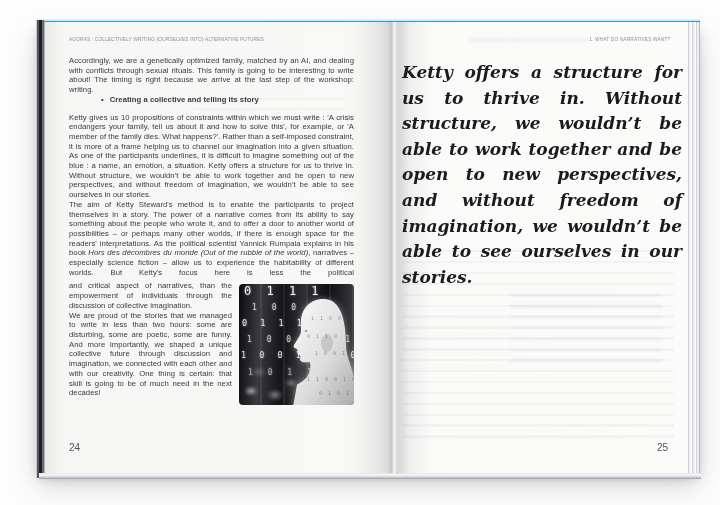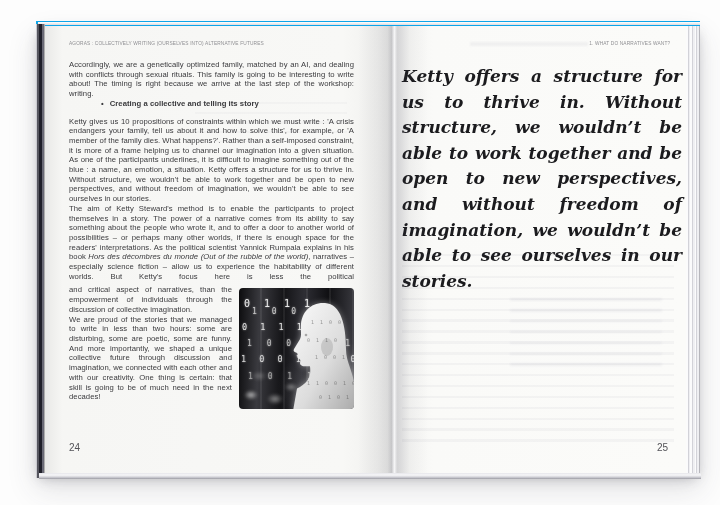--- a/index.html
+++ b/index.html
@@ -6,21 +6,21 @@
   html,body { width:720px; height:505px; }
   .scene {
     position:relative; width:720px; height:505px;
     background:#fdfdfd; overflow:hidden;
     font-family:"Liberation Sans", sans-serif;
   }
   
   .book {
     position:absolute; left:36px; top:21px; width:664px; height:452px;
     background:#f8f8f6;
-    border-top:5px solid #0ea5e9;
+    border-top:1px solid #0ea5e9;
     box-shadow: 0 8px 12px -4px rgba(60,60,72,.38), 0 16px 28px rgba(60,60,72,.14);
   }
   .book::before { 
     content:""; position:absolute; left:2px; right:0; top:-4px; height:3px;
     background:linear-gradient(180deg,#ffffff, #dcdce0);
   }
   .book::after { 
     content:""; position:absolute; left:3px; right:-1px; bottom:-6px; height:6px;
     background:linear-gradient(180deg,#e6e6ea 0,#f7f7f9 35%,#cfcfd5 70%,#9b9ba3 100%);
   }
@@ -102,21 +102,21 @@
     background:
       radial-gradient(90px 64px at 88% 82%, rgba(255,255,255,.22), transparent 70%),
       repeating-linear-gradient(90deg, transparent 0 21px, rgba(255,255,255,.07) 21px 23px),
       linear-gradient(92deg,#0c0c0e 0%,#3a3a3f 18%,#141417 38%,#2e2e34 55%,#101013 75%,#3d3d43 100%);
   }
   .photo .brow {
     position:absolute; white-space:nowrap;
     font-family:"DejaVu Sans Mono", monospace; color:#d9d9d9;
     text-shadow:0 0 2px rgba(255,255,255,.55);
   }
-  .brow.r1 { top:11px;  left:5px;  font-size:10px;   letter-spacing:4px; color:#ececec; }
+  .brow.r1 { top:3px;  left:5px;  font-size:12px;   letter-spacing:4px; color:#ececec; }
   .brow.r2 { top:19px; left:13px; font-size:8px;   letter-spacing:5px; color:#c7c7c7; }
   .brow.r3 { top:35px; left:3px;  font-size:8.5px; letter-spacing:4px; color:#e0e0e0; }
   .brow.r4 { top:51px; left:8px;  font-size:8px;   letter-spacing:5px; color:#bdbdbd; }
   .brow.r5 { top:67px; left:2px;  font-size:8.5px; letter-spacing:4px; color:#d6d6d6; }
   .brow.r6 { top:84px; left:9px;  font-size:8px;   letter-spacing:5px; color:#a0a0a0; filter:blur(.5px); }
   .photo .blobs {
     position:absolute; left:0; bottom:0; width:62px; height:42px;
     background:
       radial-gradient(10px 7px at 12px 28px, rgba(232,232,232,.75), transparent 70%),
       radial-gradient(12px 8px at 36px 32px, rgba(205,205,205,.6), transparent 70%),

